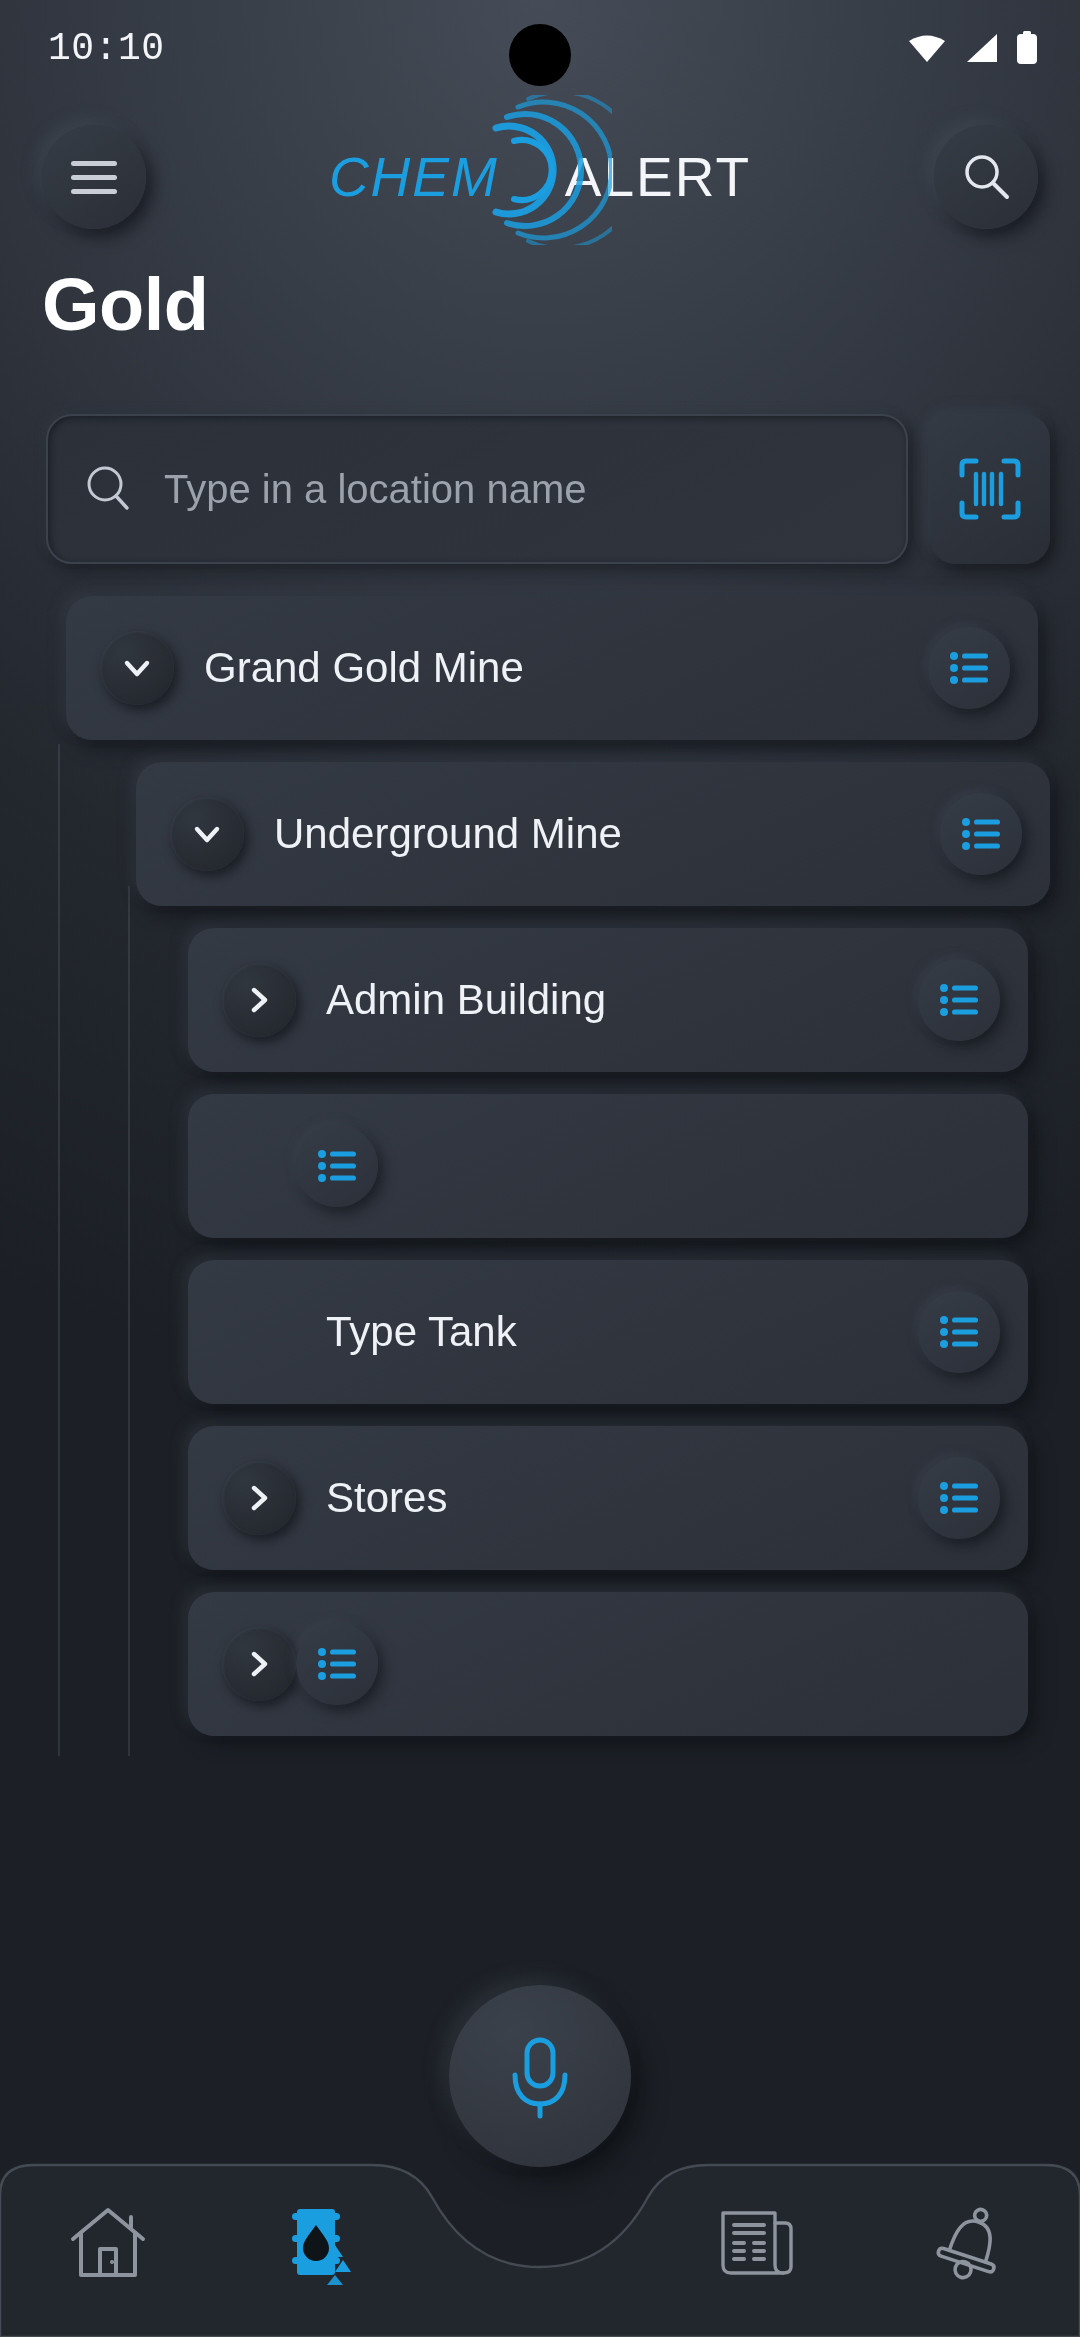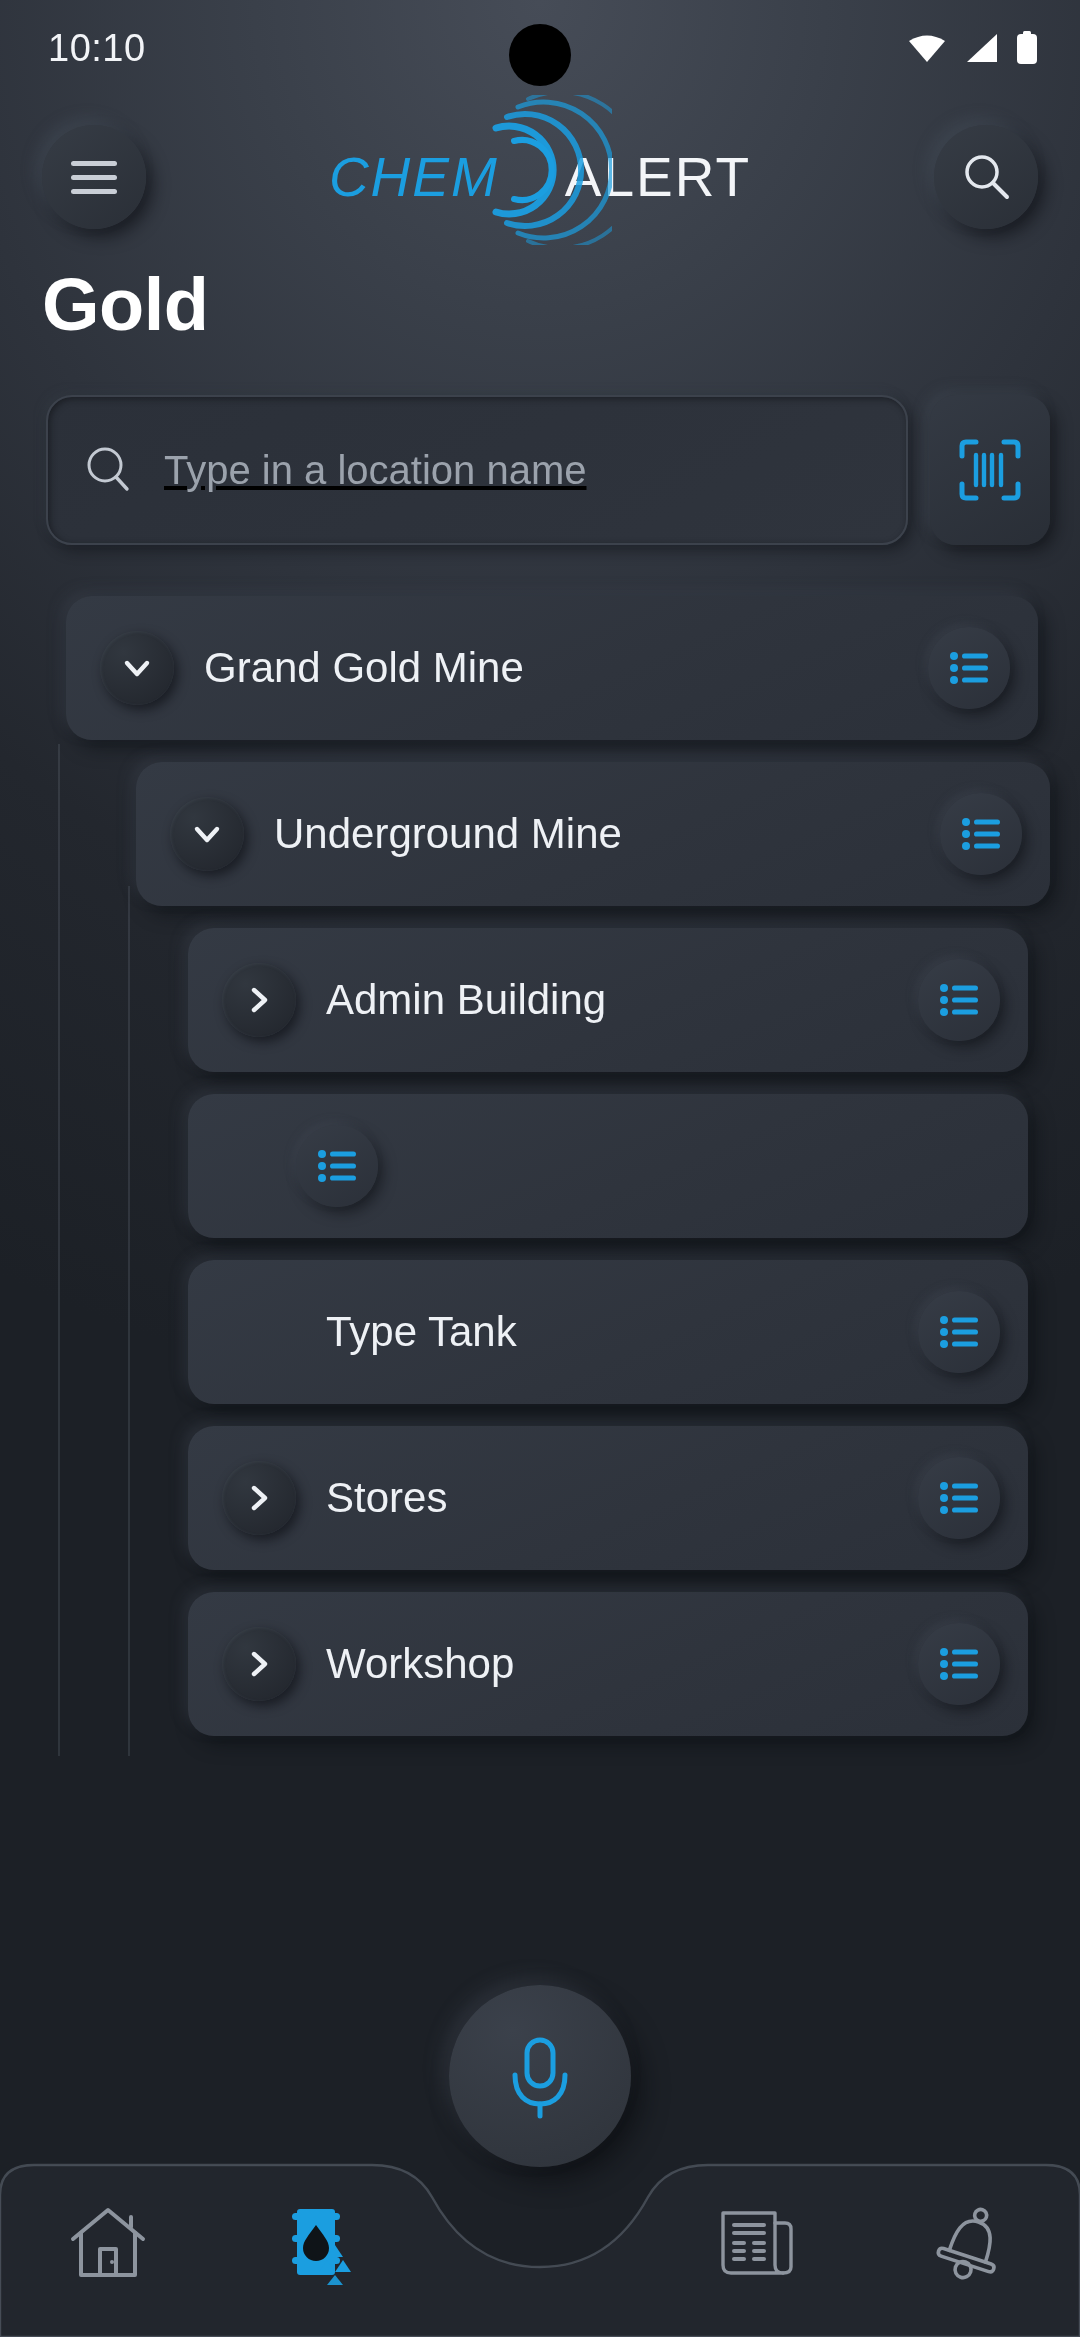--- a/index.html
+++ b/index.html
@@ -35,21 +35,21 @@
     height: 96px;
     display: flex;
     align-items: center;
     justify-content: space-between;
     padding: 0 42px 0 48px;
   }
   .clock {
     font-size: 38px;
     color: #f2f4f7;
     letter-spacing: 0.5px;
-    font-family: Liberation Sans, sans-serif;
+    font-family: Liberation Mono, monospace;
   }
   .status-icons {
     display: flex;
     align-items: center;
     gap: 18px;
   }
   .camera-hole {
     position: absolute;
     top: 24px;
     left: 50%;
@@ -121,26 +121,24 @@
     top: 262px; left: 42px;
     font-size: 74px;
     font-weight: bold;
     color: #ffffff;
     letter-spacing: -0.5px;
   }
 
   
   .search-row {
     position: absolute;
-    top: 394px; left: 46px; right: 30px;
+    top: 414px; left: 46px; right: 30px;
     height: 152px;
     display: flex;
-    align-items: center;
     gap: 22px;
-    text-decoration: underline;
   }
   .search-box {
     flex: 1 1 auto;
     height: 150px;
     border-radius: 26px;
     background: linear-gradient(150deg, #2b3039 0%, #2f343d 100%);
     border: 2px solid #3c424c;
     box-shadow:
       inset 2px 2px 6px rgba(14,16,20,0.55),
       -4px -4px 10px rgba(66,73,84,0.22),
@@ -525,21 +523,20 @@
       </div>
     </div>
 
     <div class="tree-node lvl2">
       <div class="node-row">
         <div class="chevron-btn">
           <svg width="36" height="36" viewBox="0 0 36 36">
               <path d="M13 8 L24 18 L13 28" fill="none" stroke="#eef1f5" stroke-width="4.4" stroke-linecap="round" stroke-linejoin="round"></path>
             </svg>
         </div>
-        <div class="node-label">Workshop</div>
         <div class="list-btn">
           <svg width="46" height="46" viewBox="0 0 46 46">
             <g fill="#1b9ee0">
               <circle cx="8" cy="11" r="4"></circle>
                 <rect x="16" y="8.4" width="26" height="5.2" rx="2.6"></rect>
               <circle cx="8" cy="23" r="4"></circle>
                 <rect x="16" y="20.4" width="26" height="5.2" rx="2.6"></rect>
               <circle cx="8" cy="35" r="4"></circle>
                 <rect x="16" y="32.4" width="26" height="5.2" rx="2.6"></rect>
             </g>

